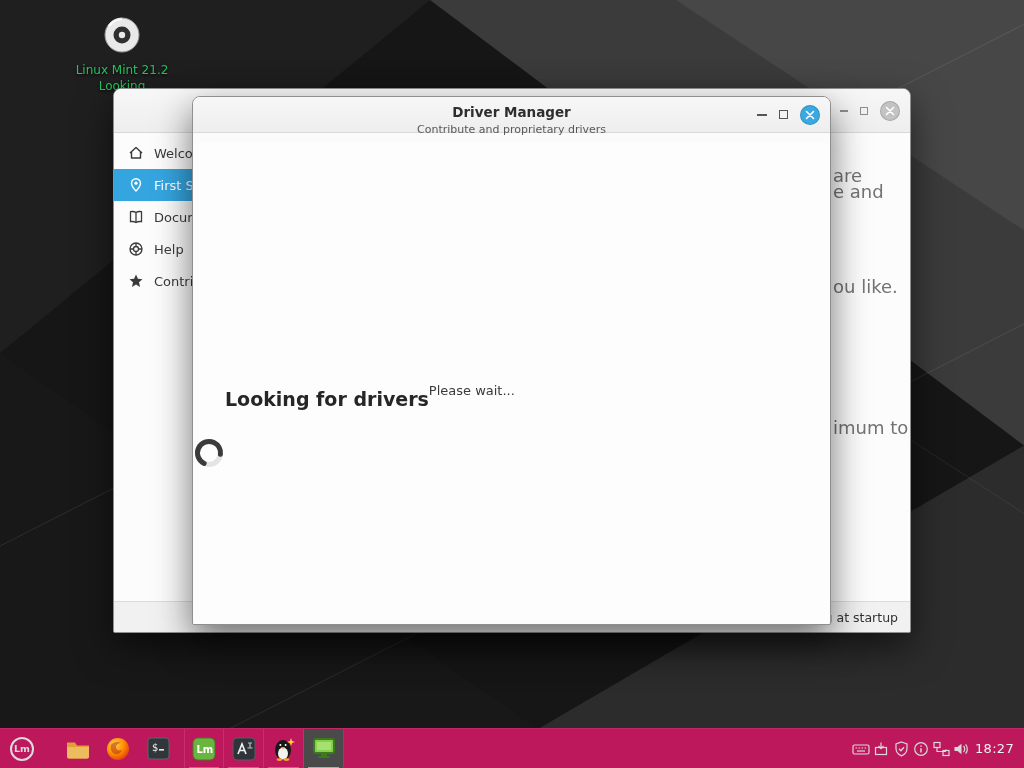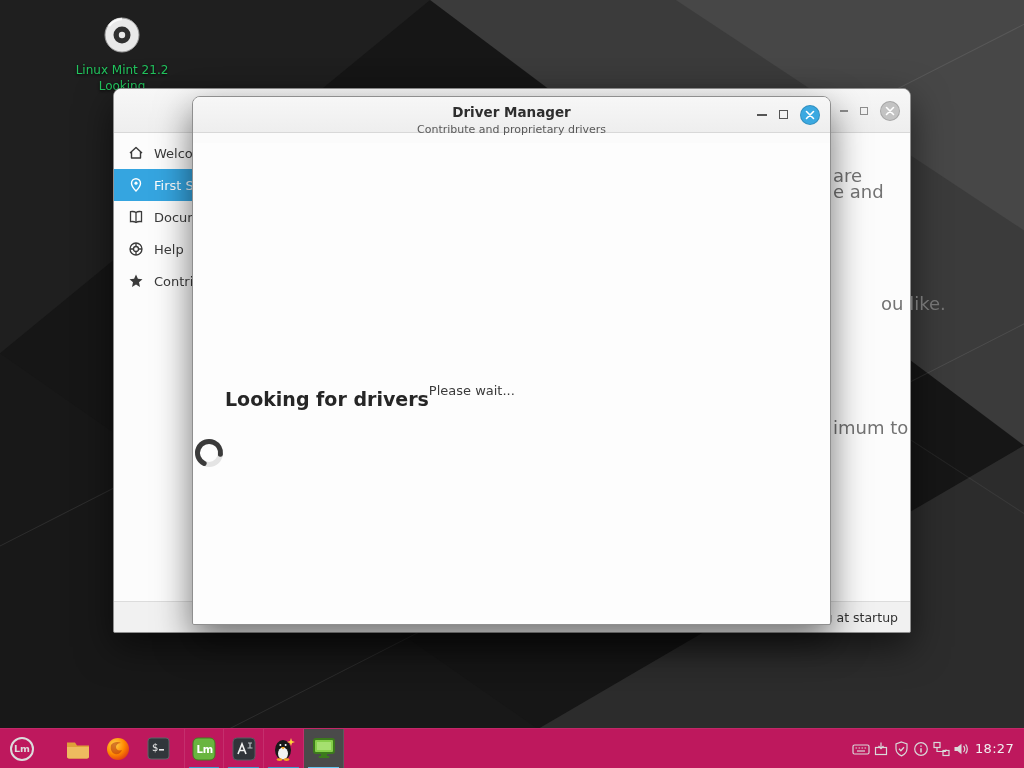--- a/index.html
+++ b/index.html
@@ -42,21 +42,21 @@
   .welcome .btn-min  { background:#8d8d8d; width:8px; }
   .welcome .btn-max  { border-color:#8d8d8d; width:8px; height:8px; }
   .w-sidebar { position:absolute; left:0; top:44px; bottom:31px; width:200px; background:#fcfcfc;
                border-right:1px solid #e3e3e3; padding-top:4px; }
   .sb-item { display:flex; align-items:center; gap:10px; height:32px; padding:0 14px;
              font-size:13px; color:#3a3a3a; cursor:default; }
   .sb-item svg { flex:0 0 auto; }
   .sb-item.selected { background:#35a5e0; color:#fff; }
   .w-content { position:absolute; left:200px; right:0; top:44px; bottom:31px; background:#fcfcfc; }
   .frag { position:absolute; left:719px; color:#737373; font-size:18px; line-height:16px; white-space:nowrap; }
-  .frag-0 { top:79px; } .frag-1 { top:95px; } .frag-2 { top:207px;margin-left:48px; } .frag-3 { top:331px;text-align:right; }
+  .frag-0 { top:79px; } .frag-1 { top:95px; } .frag-2 { top:190px; } .frag-3 { top:331px;text-align:right; }
   .w-footer { position:absolute; left:0; right:0; bottom:0; height:31px; background:#f1f1f1;
               border-top:1px solid #dcdcdc; display:flex; align-items:center; justify-content:flex-end;
               padding-right:12px; font-size:12.5px; color:#333; border-radius:0 0 2px 2px; }
 
   
   .driver { left:192px; top:96px; width:639px; height:529px; z-index:3; }
   .driver .titlebar { height:36px; }
   .driver-titles { position:absolute; left:80px; right:80px; top:7px; text-align:center; }
   .driver-title { font-size:13.5px; font-weight:bold; color:#2e2e2e; }
   .driver-subtitle { font-size:11px; color:#595959; margin-top:3px; }

